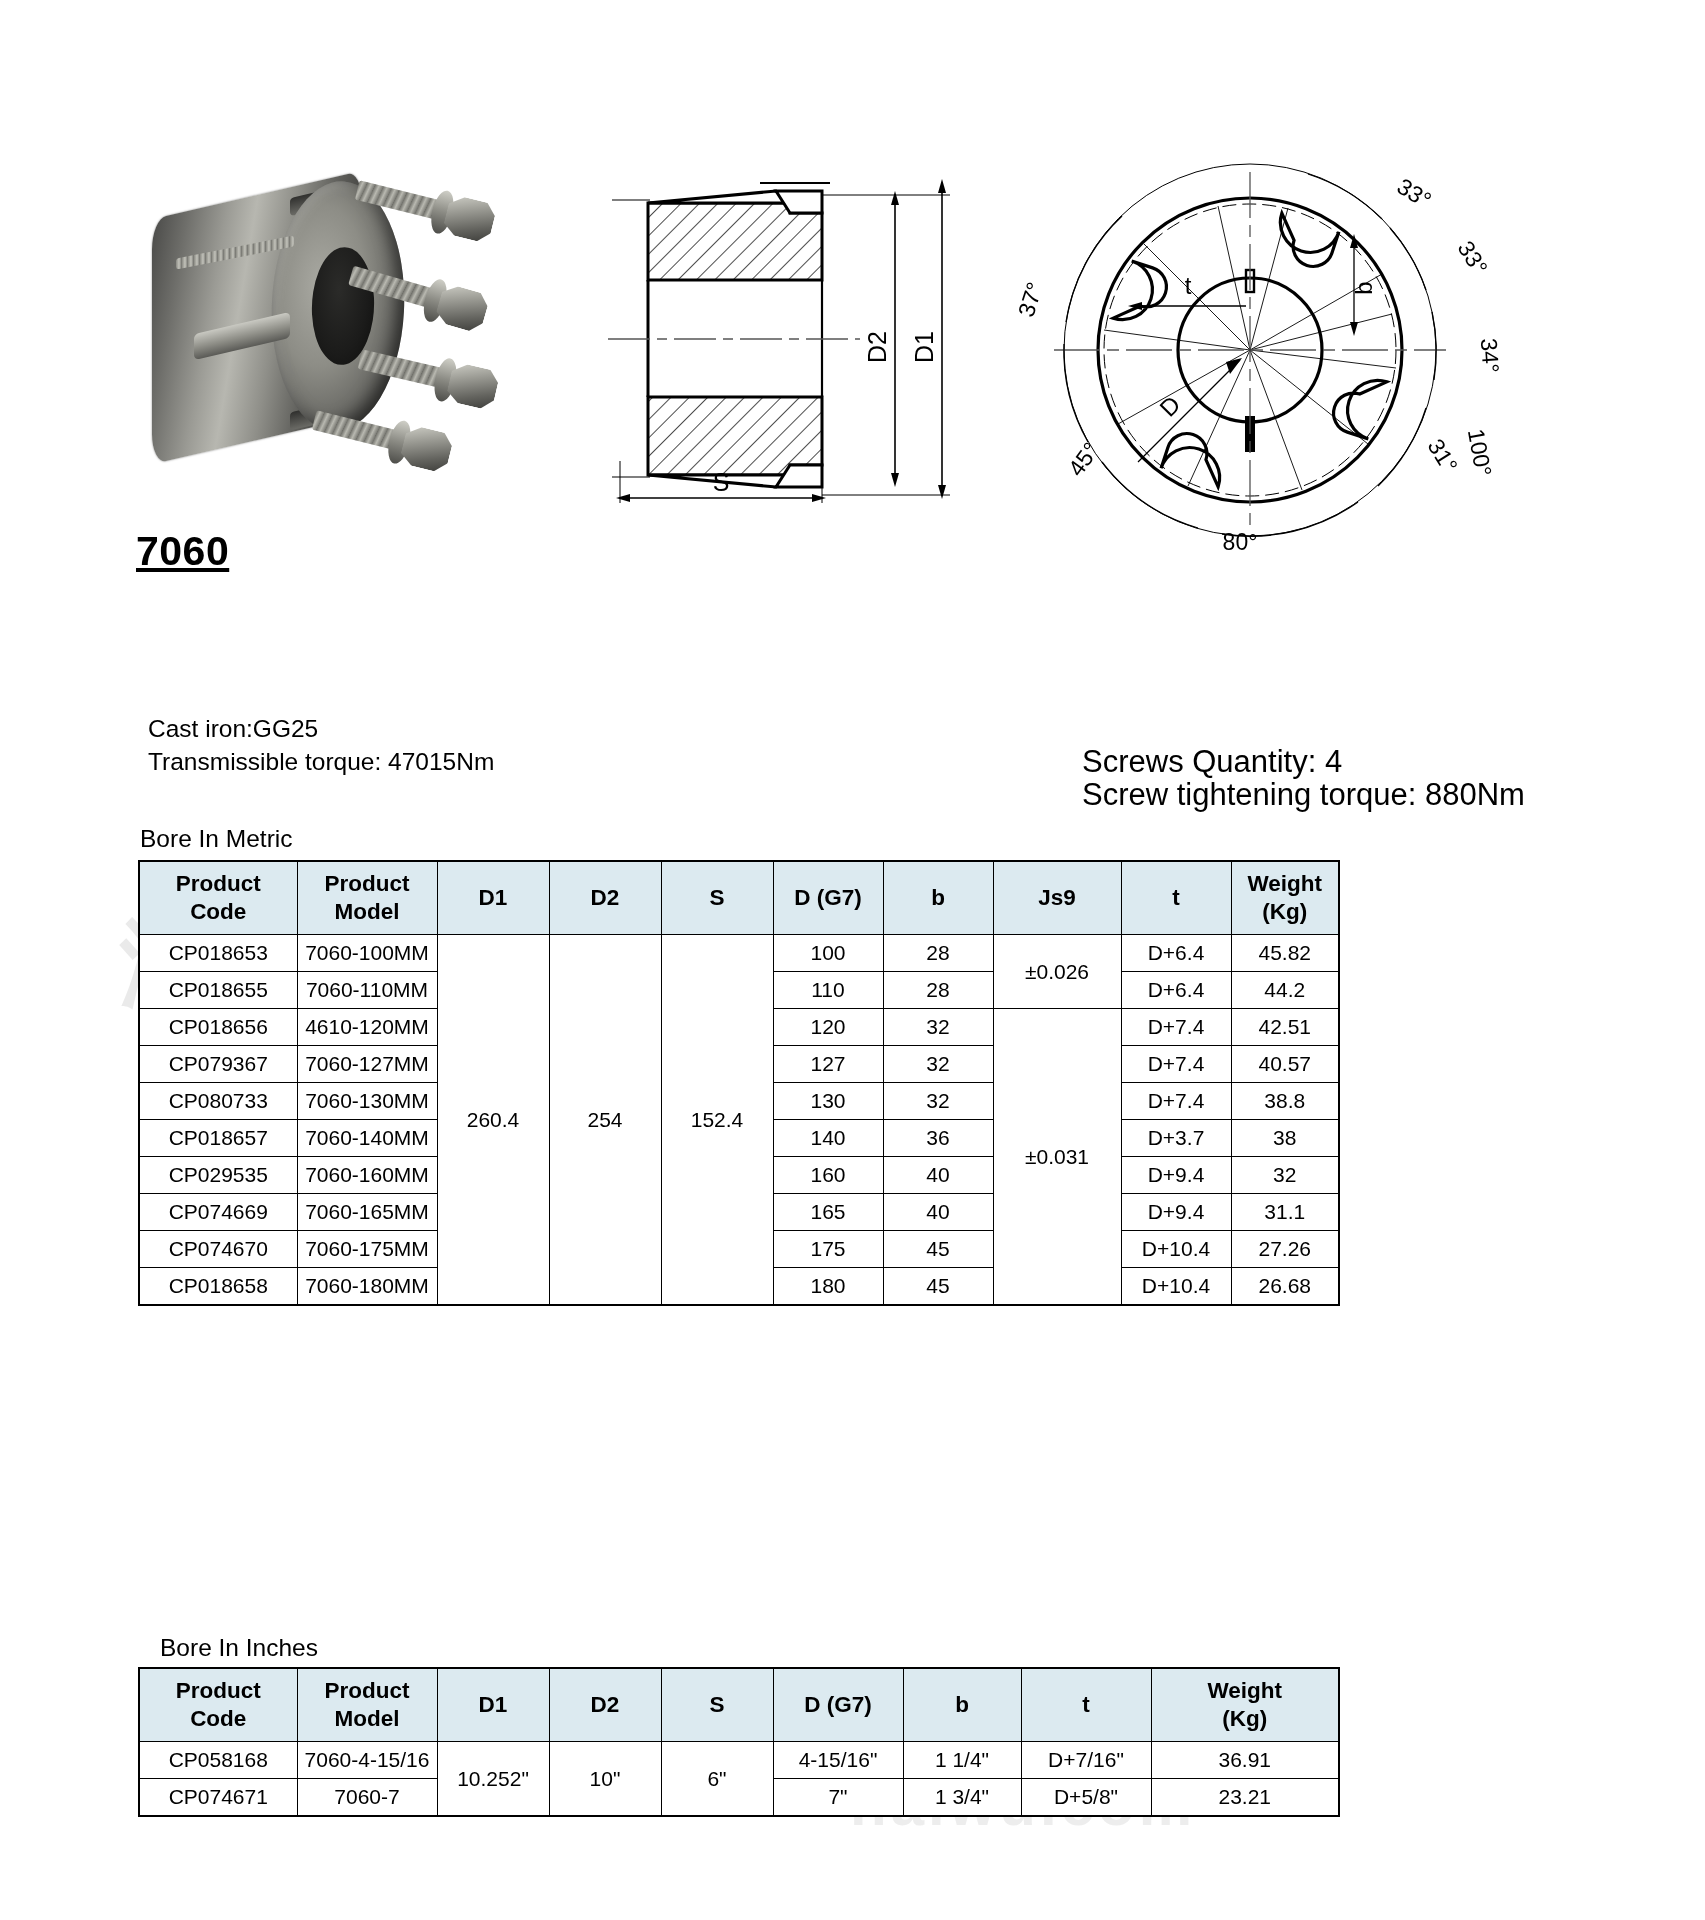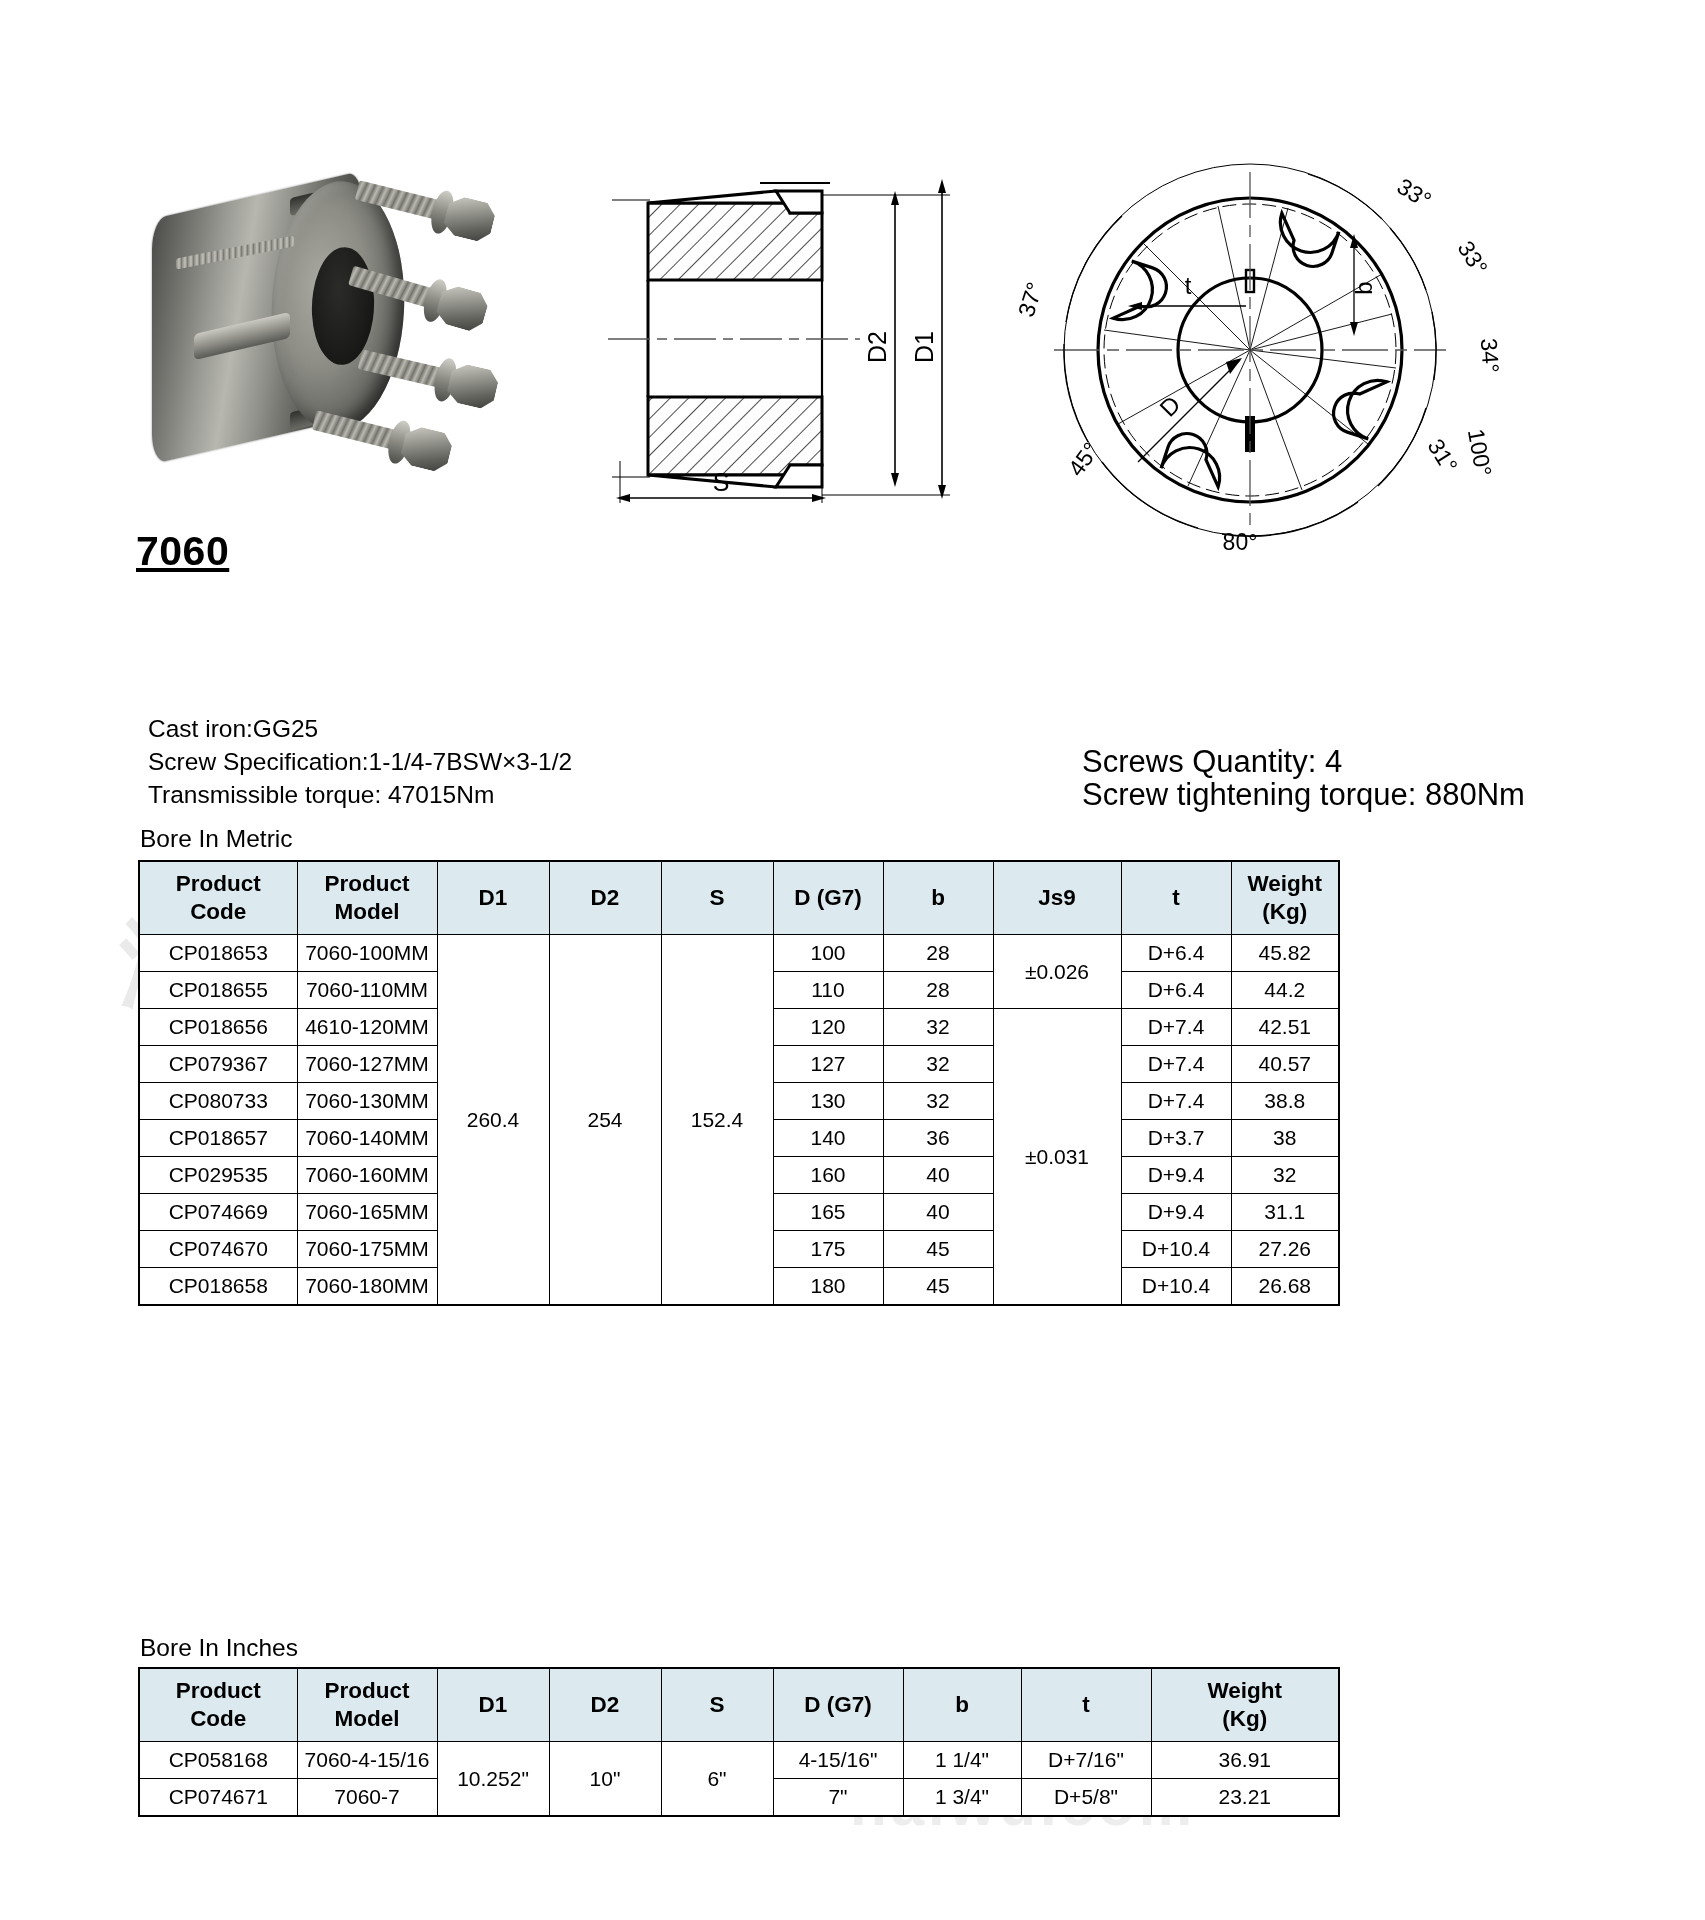--- a/index.html
+++ b/index.html
@@ -155,21 +155,21 @@
     line-height: 33px;
   }
   .spec-line { white-space: nowrap; margin-left: 8px; }
 
   .table-caption {
     position: absolute;
     left: 140px;
     font-size: 24.5px;
   }
   #cap-metric { top: 825px; }
-  #cap-inch   { top: 1634px; }
+  #cap-inch   { top: 1634px; margin-left: 20px; }
 
   
   table.spec-table {
     position: absolute;
     border-collapse: collapse;
     table-layout: fixed;
     font-size: 21px;
     background: #ffffff;
   }
   table.spec-table td, table.spec-table th {
@@ -379,21 +379,20 @@
       <text x="-160" y="114" font-family="Liberation Sans, sans-serif" font-size="23" transform="rotate(-54 -160 114)" text-anchor="middle">45°</text>
       <text x="-212" y="-48" font-family="Liberation Sans, sans-serif" font-size="23" transform="rotate(-72 -212 -48)" text-anchor="middle">37°</text>
     </g>
   </svg>
 </div>
 
 <div class="model-title">7060</div>
 
 <div class="spec-block">
   <div class="spec-line">Cast iron:GG25</div>
-  <div class="spec-line">Screw Specification:1-1/4-7BSW×3-1/2</div>
   <div class="spec-line">Transmissible torque: 47015Nm</div>
 </div>
 
 <div class="spec-right">
   <div class="spec-line">Screws Quantity: 4</div>
   <div class="spec-line">Screw tightening torque: 880Nm</div>
 </div>
 
 <div class="watermark" id="wm-main">海物机械（上海）有限公司</div>
 <div class="watermark" id="wm-bottom">haiwu.com</div>

